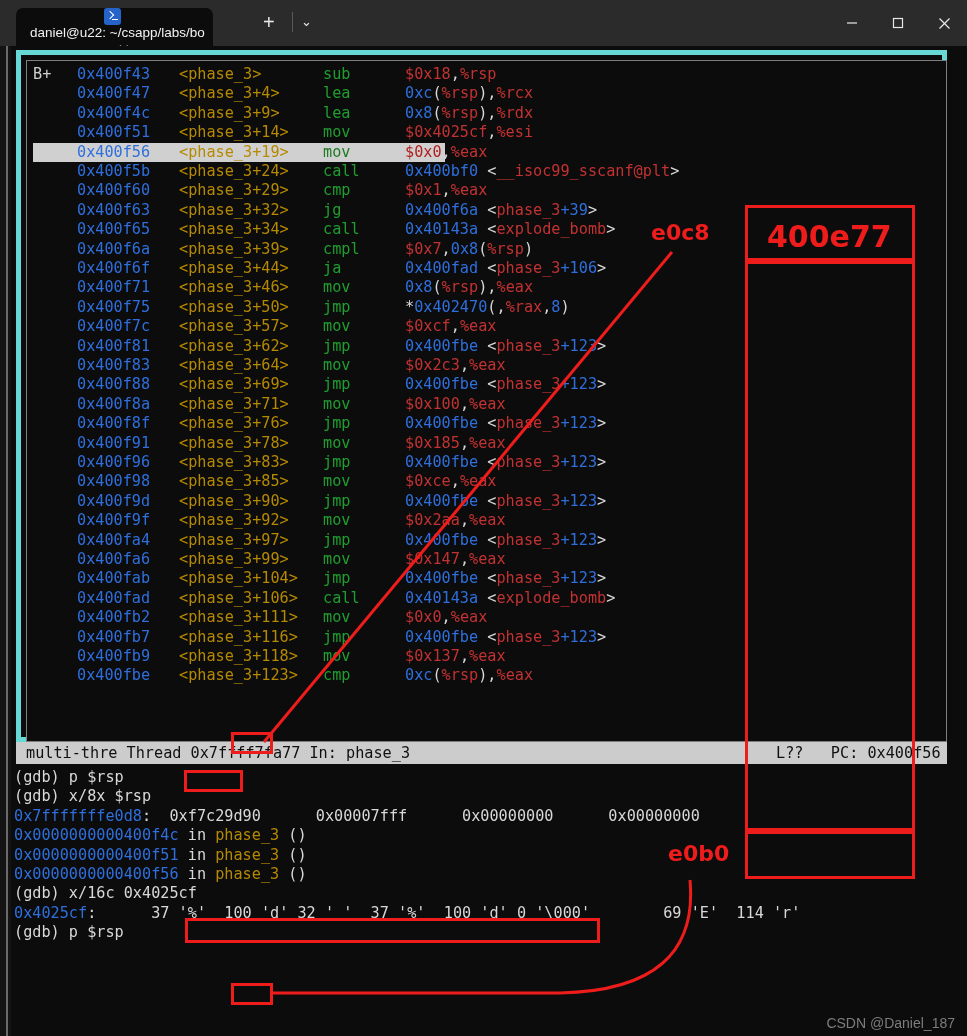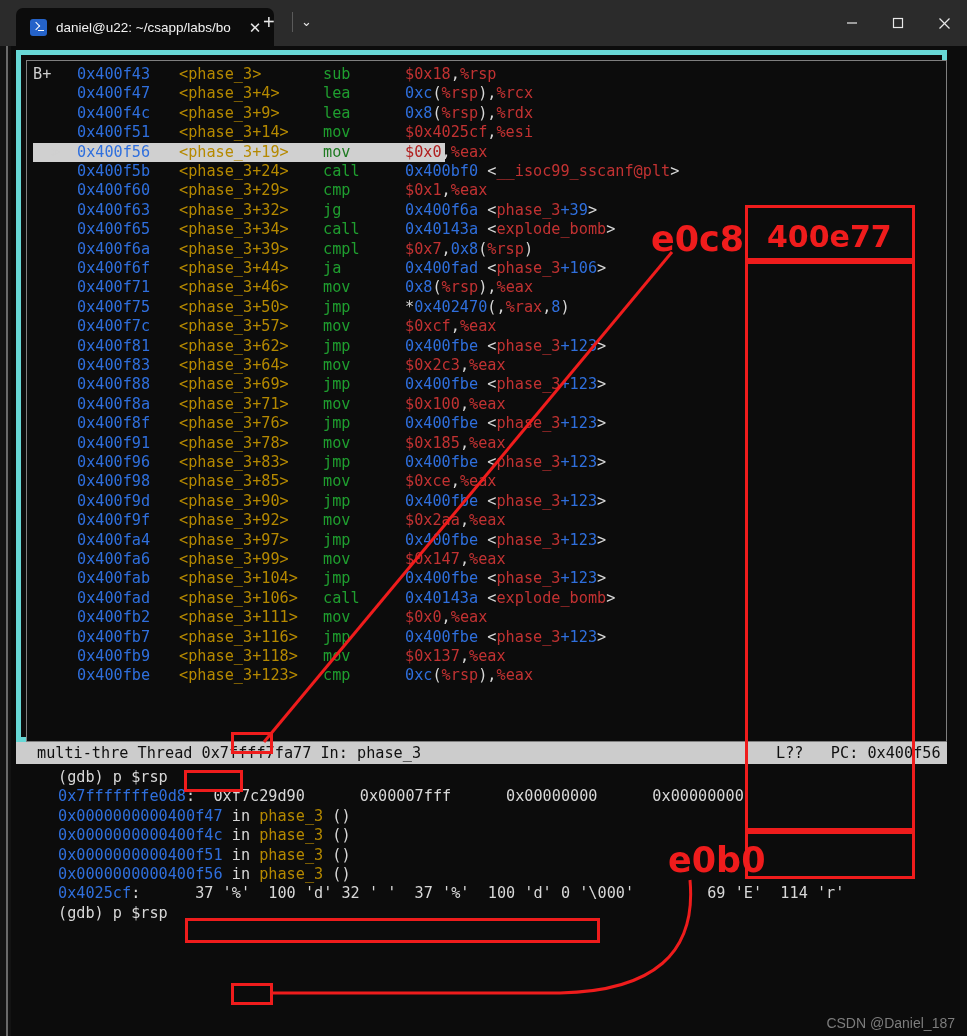--- a/index.html
+++ b/index.html
@@ -4,21 +4,21 @@
 <title>gdb TUI terminal</title>
 <style>
   html,body{margin:0;padding:0;background:#0c0c0c;}
   body{width:967px;height:1036px;overflow:hidden;position:relative;
        font-family:"DejaVu Sans Mono","Liberation Mono",monospace;}
 
   
   #titlebar{position:absolute;left:0;top:0;width:967px;height:46px;background:#2b2b2b;}
   #tabstrip{position:absolute;left:0;top:0;height:46px;display:flex;align-items:flex-end;}
   .tab{display:flex;align-items:center;height:38px;background:#0c0c0c;
-       border-radius:7px 7px 0 0;padding:0 8px 0 14px;margin-left:16px;}
+       border-radius:7px 7px 0 0;padding:0 8px 0 14px;margin-left:16px;flex-direction:column;}
   .tab .tabicon{width:17px;height:17px;background:#2563c9;border-radius:3px;
        position:relative;flex:0 0 auto;margin-right:9px;}
   .tab .tabicon:before{content:"";position:absolute;left:3px;top:4px;width:5px;height:5px;
        border-right:1.6px solid #fff;border-bottom:1.6px solid #fff;
        transform:rotate(-45deg);}
   .tab .tabicon:after{content:"";position:absolute;left:8px;top:11px;width:6px;height:0;
        border-bottom:1.6px solid #fff;}
   .tab .tabtitle{color:#f2f2f2;font-family:"Liberation Sans",sans-serif;font-size:13.5px;
        white-space:nowrap;}
   .tab .tabclose{color:#e6e6e6;font-family:"Liberation Sans",sans-serif;font-size:15px;
@@ -58,35 +58,35 @@
   .punct{color:#d8d8d8;}
   .cur{background:#d0d0d0;}
   .cur .addr{color:#2f6fdd;}
   .cur .sym{color:#b58900;}
   .cur .mn{color:#1f7a22;}
   .cur .op-imm{color:#b02020;}
 
   
   #statusline{position:absolute;left:16px;top:696px;width:931px;height:22px;
       background:#cccccc;color:#101010;font-size:15.2px;line-height:22px;white-space:pre;}
-  #statusL{position:absolute;left:21px;top:0;}
+  #statusL{position:absolute;left:10px;top:0;}
   #statusR{position:absolute;left:760px;top:0;}
 
   
   #console{position:absolute;left:14px;top:722px;width:950px;}
-  .cline{height:19.4px;line-height:19.4px;white-space:pre;font-size:15.2px;color:#d8d8d8;margin-left:44px;}
+  .cline{height:19.4px;line-height:19.4px;white-space:pre;font-size:15.2px;color:#d8d8d8;}
   .cline .hex{color:#2f6fdd;}
   .cline .fn{color:#b58900;}
 
   
   #anno{position:absolute;left:0;top:0;width:967px;height:1036px;pointer-events:none;}
   .abox{position:absolute;border:3px solid #ef1c1c;box-sizing:border-box;}
   .alabel{position:absolute;color:#ef1c1c;font-family:"DejaVu Sans","Liberation Sans",sans-serif;
        font-weight:bold;font-size:26px;line-height:1;white-space:nowrap;}
-  .alabel-big{font-size:35px;}
+  .alabel-big{font-size:22px;}
 
   #watermark{position:absolute;right:12px;bottom:5px;color:#7d7d7d;font-size:14px;
        font-family:"Liberation Sans",sans-serif;}
 </style>
 </head>
 <body>
 
 <div id="titlebar">
   <div id="tabstrip">
     <div class="tab">
@@ -158,25 +158,26 @@
       </div>
   </div>
 
   <div id="statusline">
     <span id="statusL">multi-thre Thread 0x7ffff7fa77 In: phase_3</span>
     <span id="statusR">L??   PC: 0x400f56</span>
   </div>
 
   <div id="console">
       <div class="cline"><span>(gdb) p $rsp</span></div>
+      <div class="cline"><span>(gdb) x/8x $rsp</span></div>
       <div class="cline"><span class="hex">0x7fffffffe0d8</span><span>:  0xf7c29d90      0x00007fff      0x00000000      0x00000000</span></div>
-      <div class="cline"><span class="hex">0x0000000000400f47</span><span> in </span><span class="fn">phase_3</span><span> ()</span></div>
       <div class="cline"><span class="hex">0x0000000000400f4c</span><span> in </span><span class="fn">phase_3</span><span> ()</span></div>
       <div class="cline"><span class="hex">0x0000000000400f51</span><span> in </span><span class="fn">phase_3</span><span> ()</span></div>
       <div class="cline"><span class="hex">0x0000000000400f56</span><span> in </span><span class="fn">phase_3</span><span> ()</span></div>
+      <div class="cline"><span>(gdb) x/16c 0x4025cf</span></div>
       <div class="cline"><span class="hex">0x4025cf</span><span>:      37 '%'  100 'd' 32 ' '  37 '%'  100 'd' 0 '\000'        69 'E'  114 'r'</span></div>
       <div class="cline"><span>(gdb) p $rsp</span></div>
     </div>
 </div>
 
 <svg id="anno" viewBox="0 0 967 1036" xmlns="http://www.w3.org/2000/svg">
 
   <line x1="264" y1="742" x2="672" y2="252" stroke="#ef1c1c" stroke-width="3"></line>
 
   <path d="M 272 993 L 560 993 Q 700 990 690 880" fill="none" stroke="#ef1c1c" stroke-width="3"></path>

